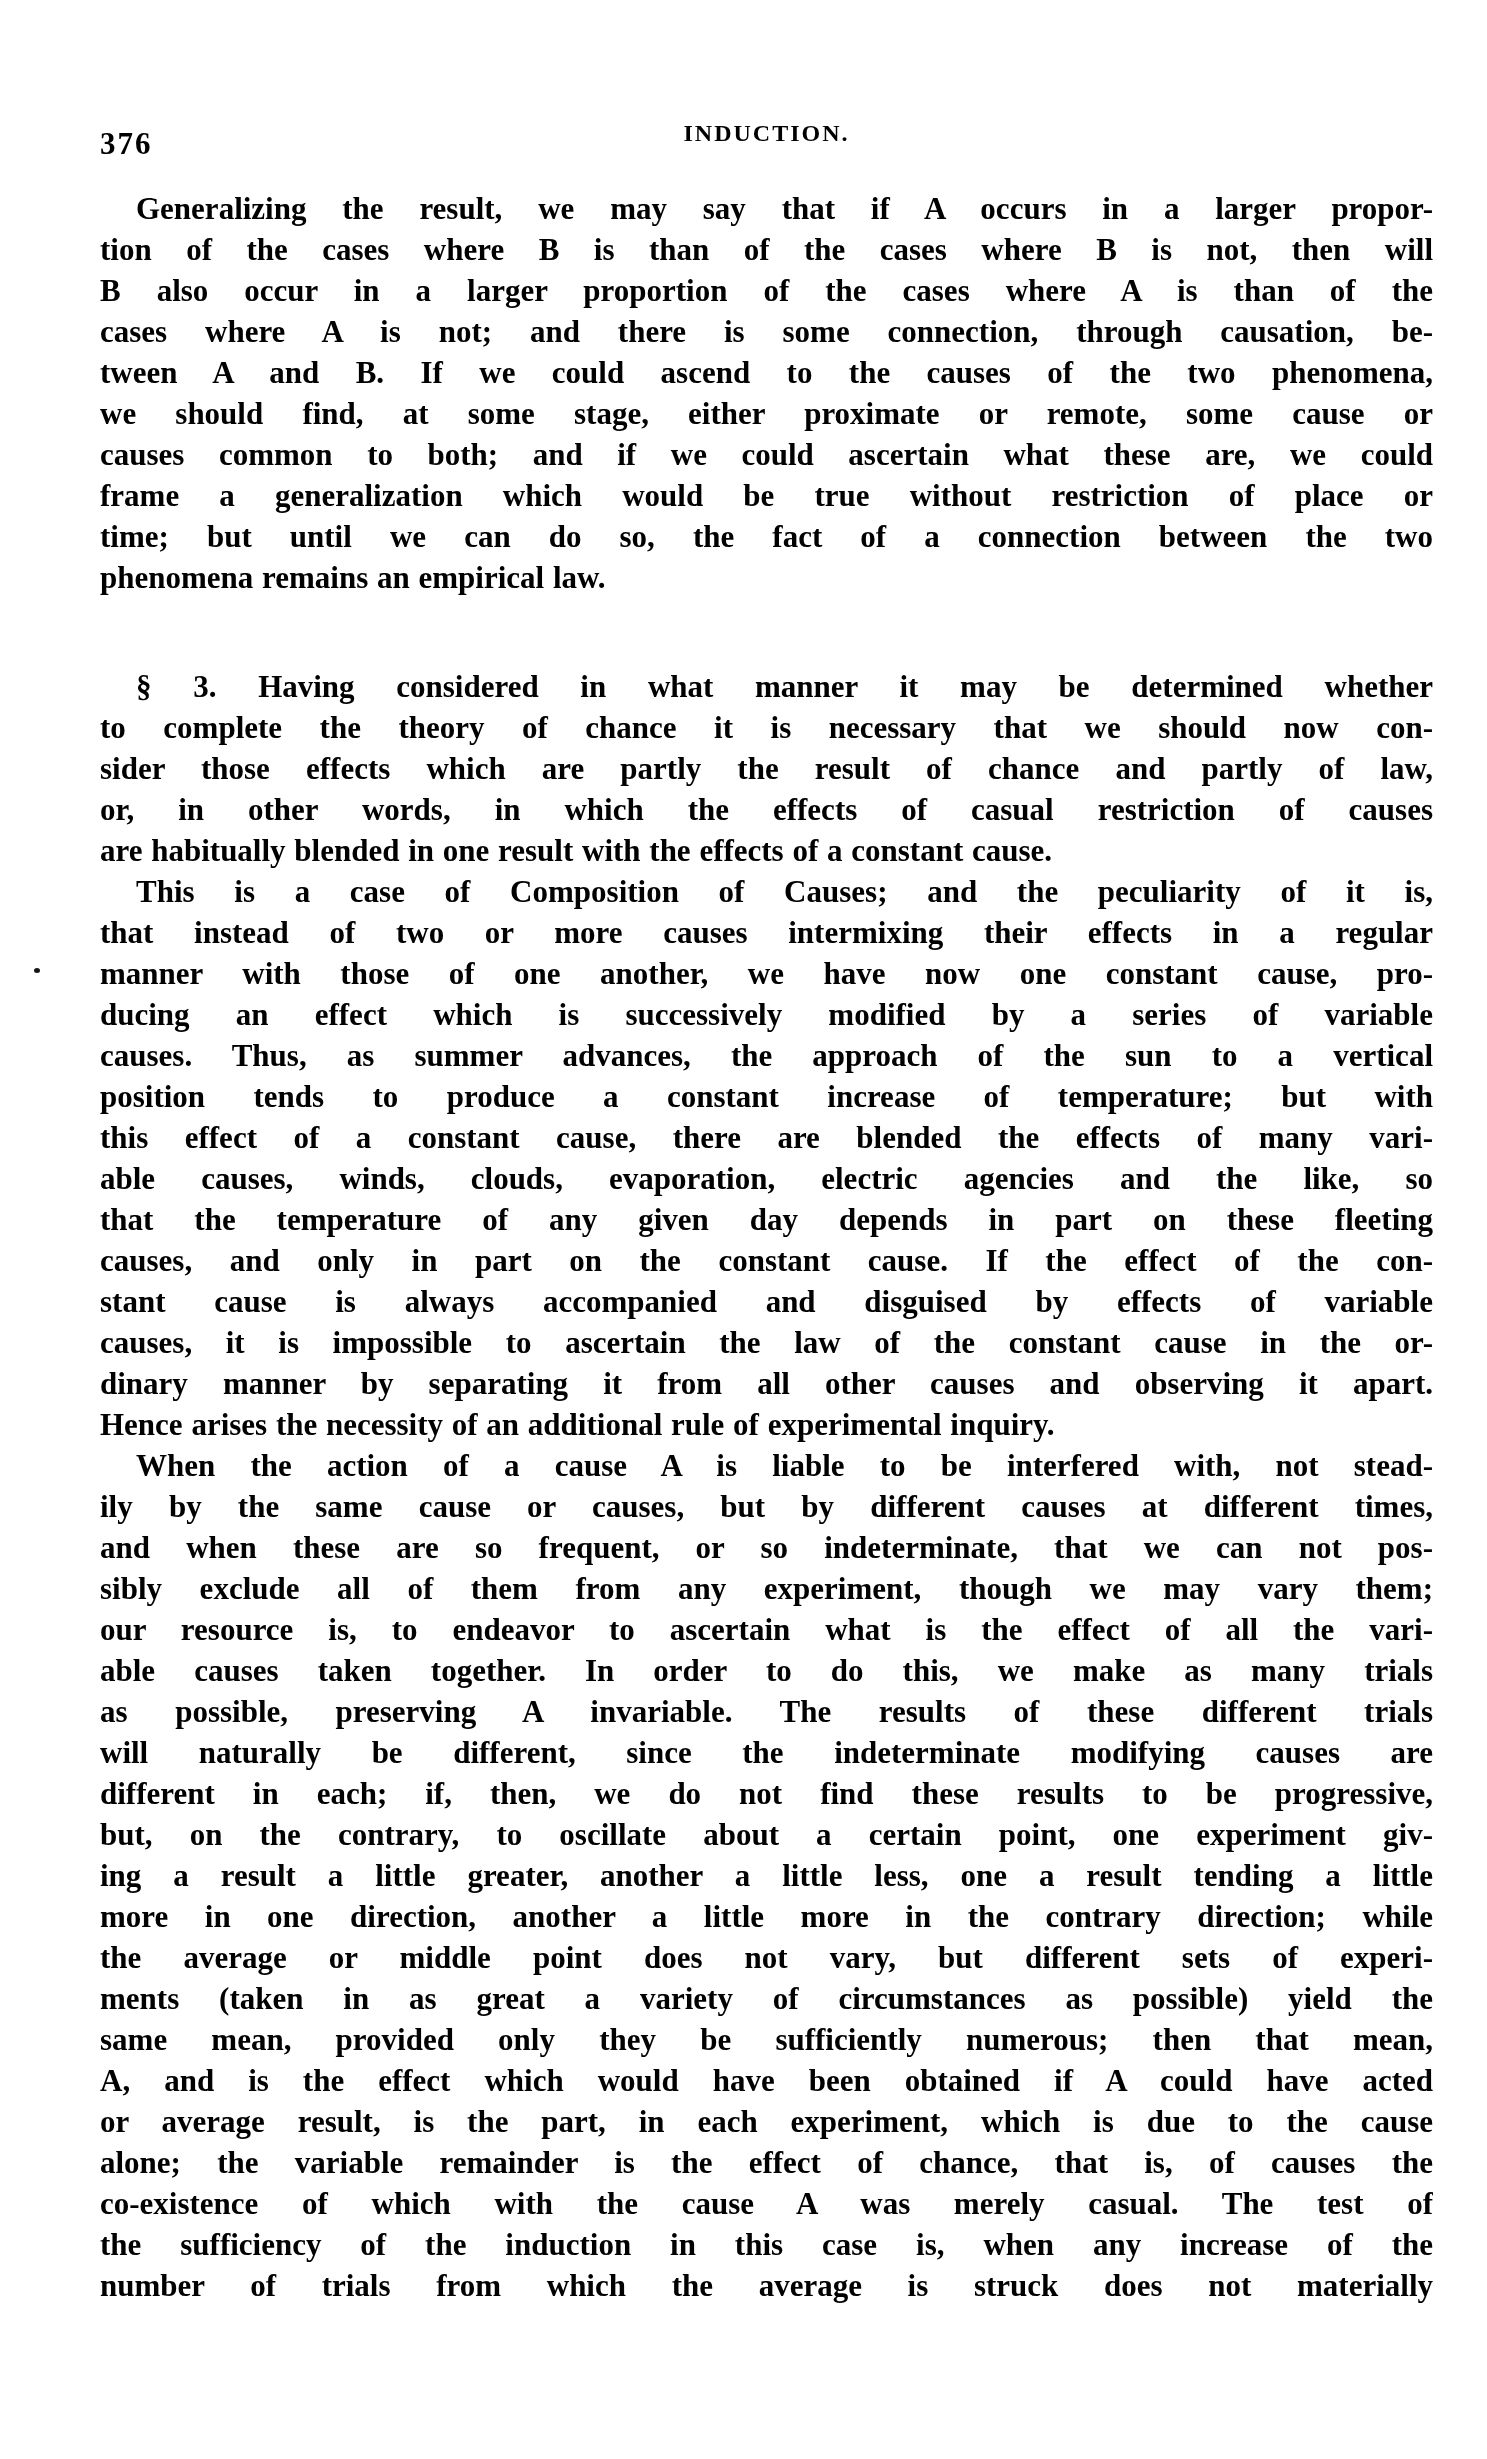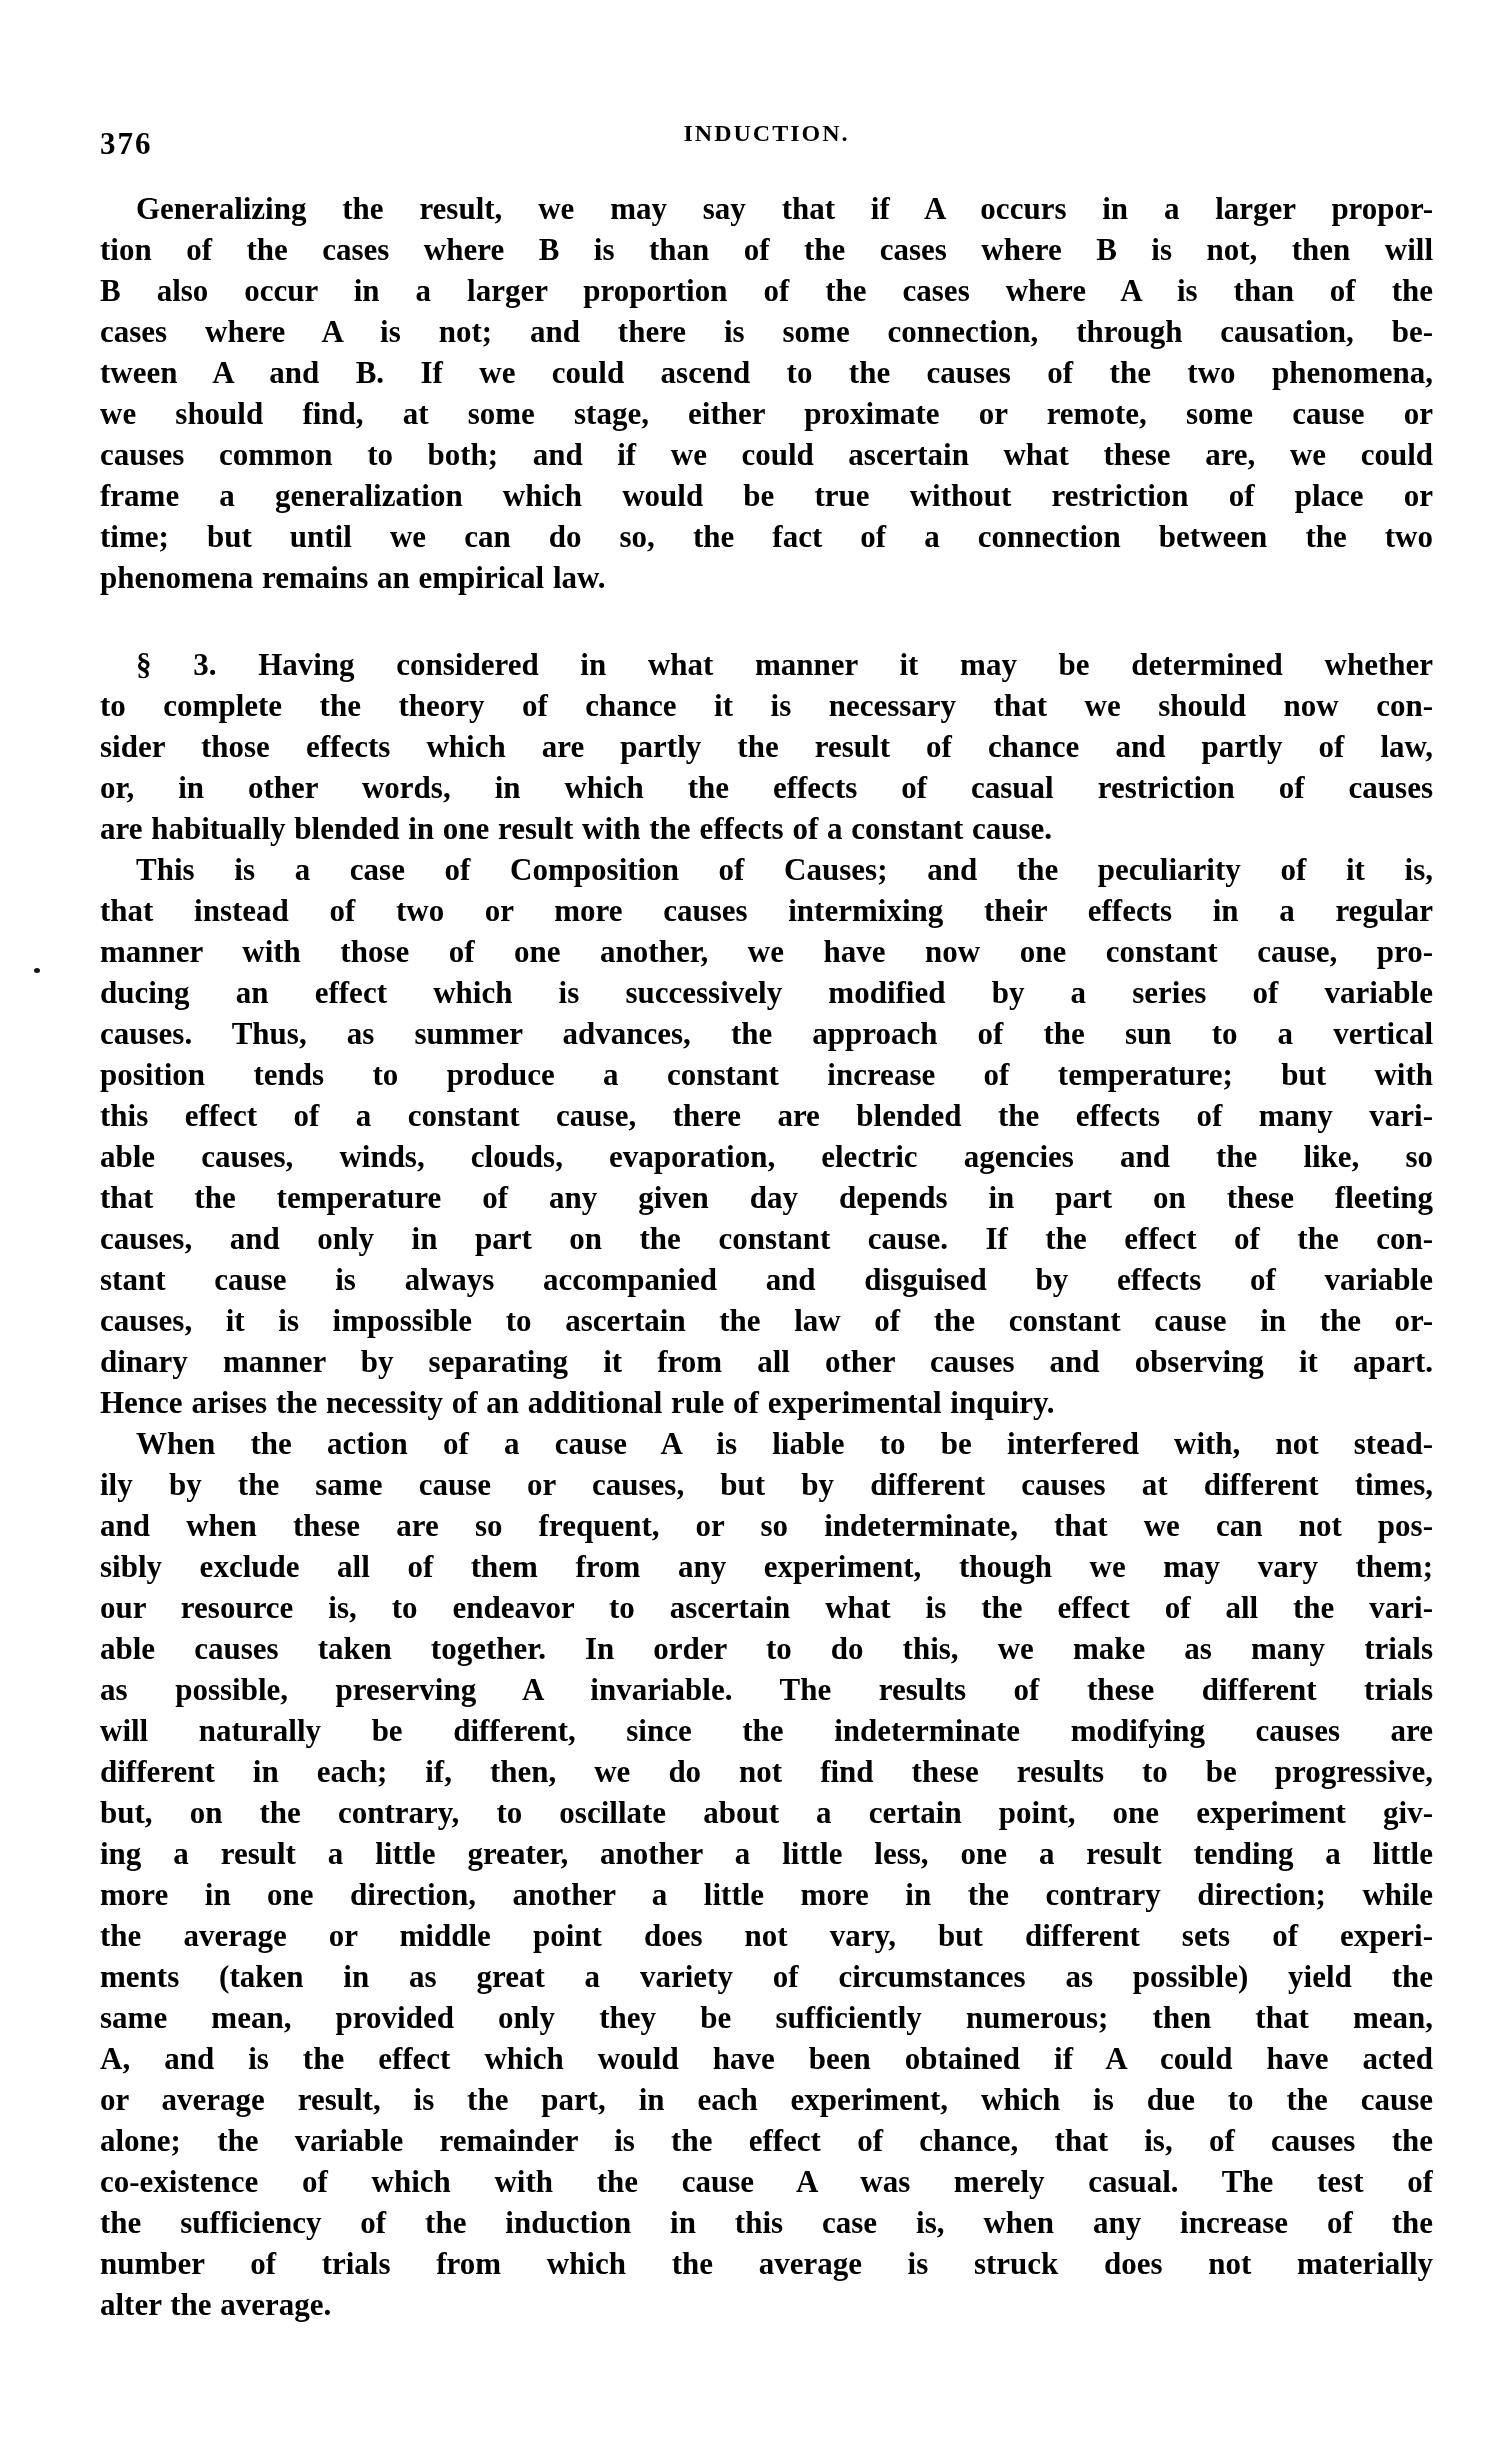--- a/index.html
+++ b/index.html
@@ -41,21 +41,21 @@
     letter-spacing: 2px;
   }
   .text-block {
     margin: 26px 55px 0 100px;
   }
   .para {
     margin: 0;
     padding: 0;
   }
   .para.spaced {
-    margin-top: 46px;
+    margin-top: 68px;
   }
   .line {
     font-size: 31px;
     line-height: 41px;
     height: 41px;
     white-space: normal;
     text-align: justify;
     text-align-last: justify;
     word-spacing: 1px;
     overflow: hidden;
@@ -136,19 +136,18 @@
         <div class="line">more in one direction, another a little more in the contrary direction; while</div>
         <div class="line">the average or middle point does not vary, but different sets of experi-</div>
         <div class="line">ments (taken in as great a variety of circumstances as possible) yield the</div>
         <div class="line">same mean, provided only they be sufficiently numerous; then that mean,</div>
         <div class="line">A, and is the effect which would have been obtained if A could have acted</div>
         <div class="line">or average result, is the part, in each experiment, which is due to the cause</div>
         <div class="line">alone; the variable remainder is the effect of chance, that is, of causes the</div>
         <div class="line">co-existence of which with the cause A was merely casual.  The test of</div>
         <div class="line">the sufficiency of the induction in this case is, when any increase of the</div>
         <div class="line">number of trials from which the average is struck does not materially</div>
-        <div class="line last">alter the average.</div>
       </div>
     </div>
 
   <div class="ink-speck"></div>
 </div>
 
 
 </body></html>

